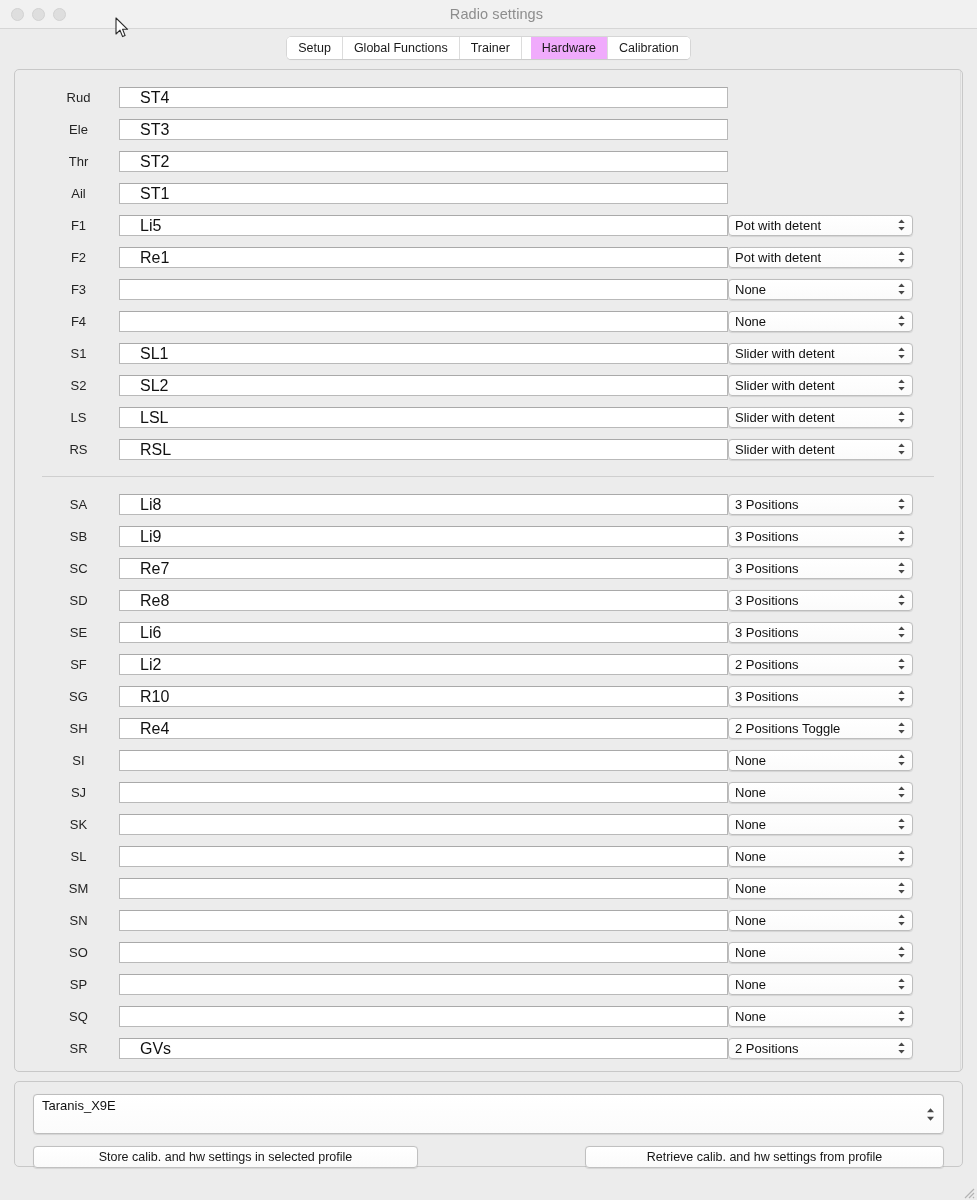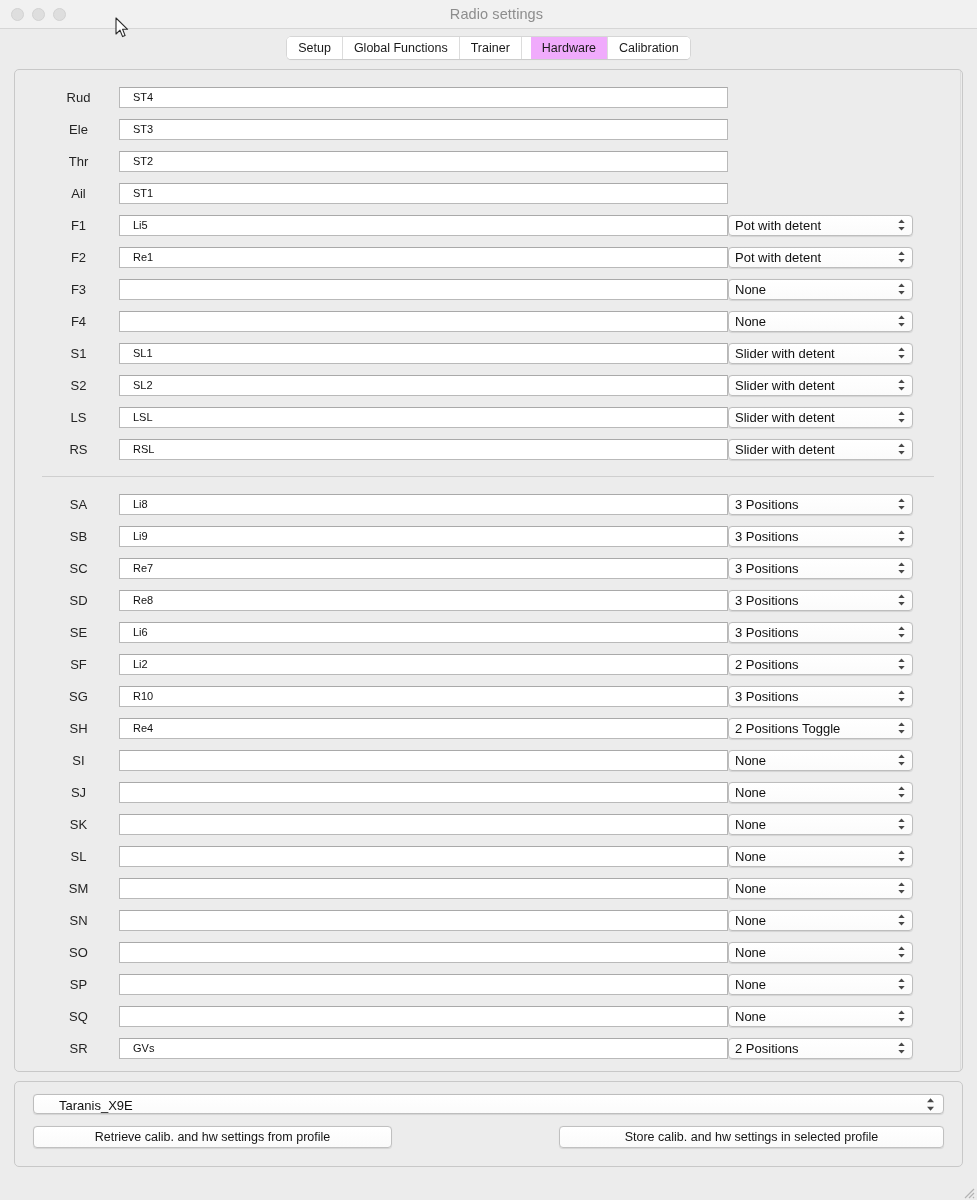--- a/index.html
+++ b/index.html
@@ -131,24 +131,24 @@
     flex: 0 0 auto;
     text-align: center;
   }
   .row .field {
     flex: 0 0 auto;
     width: 609px;
     height: 21px;
     background: #ffffff;
     border: 1px solid #b9b9b9;
     border-top-color: #a9a9a9;
-    font-size: 11px;
+    font-size: 16px;
     color: #111;
     line-height: 19px;
-    padding: 0 13px;
+    padding: 0 20px;
     white-space: nowrap;
     overflow: hidden;
   }
   .row .combo-slot {
     flex: 0 0 auto;
     width: 185px;
     margin-left: 0;
   }
 
   .combo {
@@ -188,29 +188,29 @@
     background: #ececec;
     border: 1px solid #c8c8c8;
     border-radius: 5px;
     flex: 0 0 auto;
     height: 86px;
     padding: 12px 18px;
     position: relative;
   }
   .profile-combo {
     position: relative;
-    height: 20px;
+    height: 40px;
     background: linear-gradient(#ffffff, #fbfbfb);
     border: 0.5px solid #bdbdbd;
     border-radius: 4px;
     box-shadow: 0 0.5px 1px rgba(0,0,0,0.10);
     font-size: 13px;
     color: #101010;
     line-height: 22px;
-    padding: 0 24px 0 25px;
+    padding: 0 24px 0 8px;
     white-space: nowrap;
     overflow: hidden;
   }
   .profile-combo .chev {
     position: absolute;
     right: 7px; top: 0; bottom: 0;
     width: 11px;
     display: flex; align-items: center; justify-content: center;
   }
   .btn-row {
@@ -621,21 +621,21 @@
     <div class="profile-combo">
       <span>Taranis_X9E</span>
       <span class="chev">
         <svg width="9" height="15" viewBox="0 0 9 15">
           <path d="M4.5 1.2 L8 5.2 L1 5.2 Z" fill="#4a4a4a"></path>
           <path d="M4.5 13.8 L1 9.8 L8 9.8 Z" fill="#4a4a4a"></path>
         </svg>
       </span>
     </div>
     <div class="btn-row">
+      <div class="btn right">Store calib. and hw settings in selected profile</div>
       <div class="btn left">Retrieve calib. and hw settings from profile</div>
-      <div class="btn right">Store calib. and hw settings in selected profile</div>
     </div>
   </div>
 
   <svg class="resize-grip" viewBox="0 0 14 14">
     <path d="M13,4 L4,13 M13,8 L8,13 M13,12 L12,13" stroke="#b4b4b4" stroke-width="1.2" fill="none"></path>
   </svg>
 </div>
 
 </body></html>

